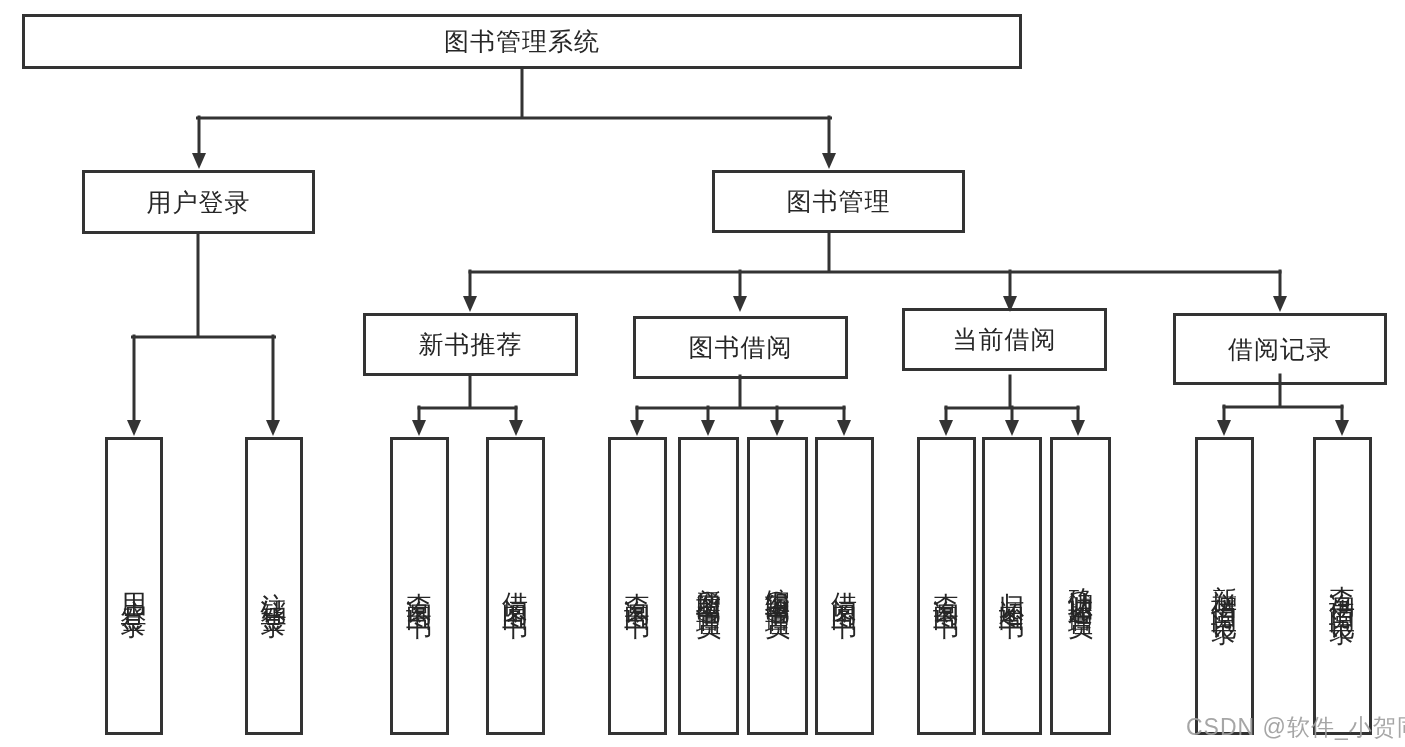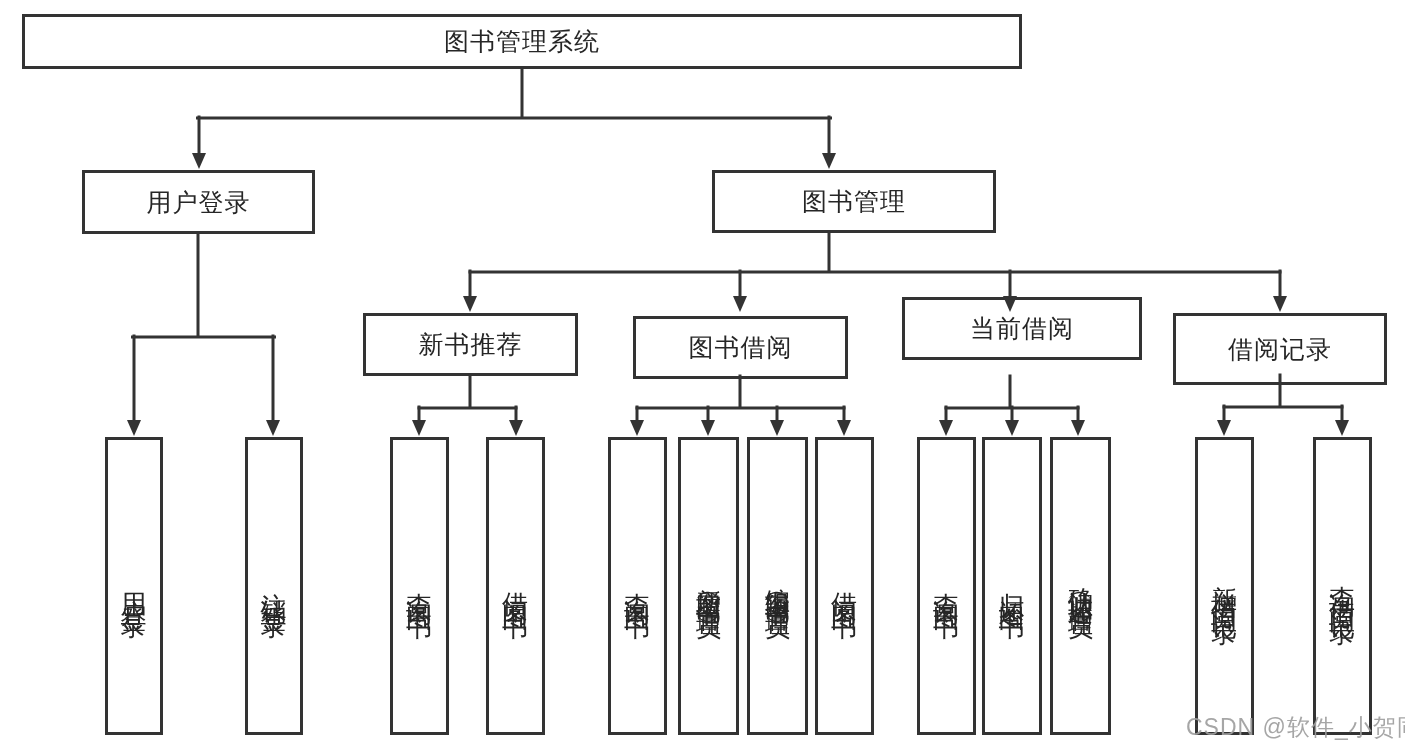--- a/index.html
+++ b/index.html
@@ -105,31 +105,31 @@
     </g>
   </svg>
 
   <div class="box hbox" style="left:22px; top:14px; width:1000px; height:55px;">
     <span>图书管理系统</span>
   </div>
 
   <div class="box hbox" style="left:82px; top:170px; width:233px; height:64px;">
     <span>用户登录</span>
   </div>
-  <div class="box hbox" style="left:712px; top:170px; width:284px; height:63px;">
+  <div class="box hbox" style="left:712px; top:170px; width:253px; height:63px;">
     <span>图书管理</span>
   </div>
 
   <div class="box hbox" style="left:363px; top:313px; width:215px; height:63px;">
     <span>新书推荐</span>
   </div>
   <div class="box hbox" style="left:633px; top:316px; width:215px; height:63px;">
     <span>图书借阅</span>
   </div>
-  <div class="box hbox" style="left:902px; top:297px; width:240px; height:63px;">
+  <div class="box hbox" style="left:902px; top:308px; width:205px; height:63px;">
     <span>当前借阅</span>
   </div>
   <div class="box hbox" style="left:1173px; top:313px; width:214px; height:72px;">
     <span>借阅记录</span>
   </div>
 
   <div class="box vbox" style="left:105px; top:437px; width:58px; height:298px;">
     <span>用户登录</span>
   </div>
   <div class="box vbox" style="left:245px; top:437px; width:58px; height:298px;">

